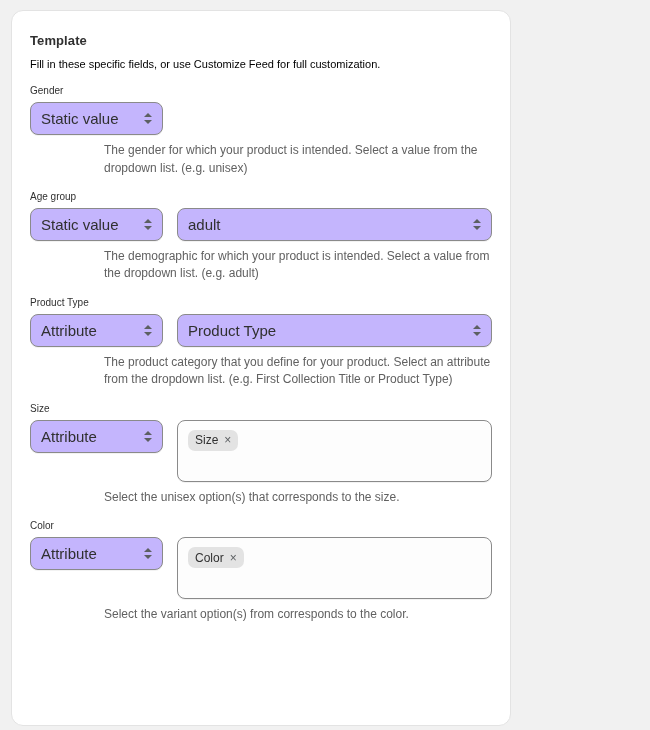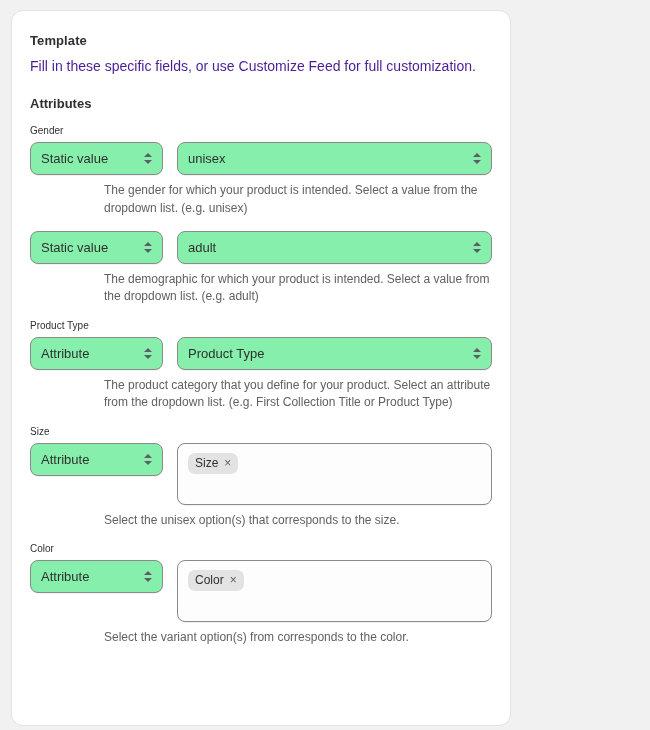--- a/index.html
+++ b/index.html
@@ -28,22 +28,22 @@
     padding: 16px 18px 18px 18px;
   }
   .card-title {
     font-size: 13px;
     font-weight: bold;
     color: #303030;
     margin: 6px 0 0 0;
     letter-spacing: 0.1px;
   }
   .card-subtitle {
-    font-size: 14px;
-    color: #4c1d95;
+    font-size: 11px;
+    color: #000000;
     margin: 9px 0 0 0;
     line-height: 1.3;
   }
   .section-title {
     font-size: 13px;
     font-weight: bold;
     color: #303030;
     margin: 21px 0 0 0;
   }
   .field-block {
@@ -56,27 +56,27 @@
   }
   .row {
     display: flex;
     align-items: flex-start;
     gap: 14px;
   }
   .select {
     position: relative;
     box-sizing: border-box;
     height: 33px;
-    background: #86efac;
+    background: #c4b5fd;
     border: 1px solid #8a8a8a;
     border-radius: 8px;
     display: flex;
     align-items: center;
     padding: 0 30px 0 10px;
-    font-size: 13px;
+    font-size: 15px;
     color: #303030;
     box-shadow: 0 1px 0 rgba(0,0,0,0.05);
     white-space: nowrap;
     overflow: hidden;
   }
   .select.small {
     width: 133px;
     flex: 0 0 133px;
   }
   .select.large {
@@ -146,44 +146,37 @@
     max-width: 455px;
   }
 </style>
 </head>
 <body>
 
 <div class="card">
 
   <div class="card-title">Template</div>
   <div class="card-subtitle">Fill in these specific fields, or use Customize Feed for full customization.</div>
-  <div class="section-title">Attributes</div>
 
   <div class="field-block">
     <div class="field-label">Gender</div>
     <div class="row">
       <div class="select small">
         <span>Static value</span>
         <span class="chev">
             <i class="up"></i>
             <i class="down"></i>
           </span>
       </div>
-      <div class="select large">
-        <span>unisex</span>
-        <span class="chev">
-            <i class="up"></i>
-            <i class="down"></i>
-          </span>
-      </div>
     </div>
     <div class="help">The gender for which your product is intended. Select a value from the dropdown list. (e.g. unisex)</div>
   </div>
 
   <div class="field-block">
+    <div class="field-label">Age group</div>
     <div class="row">
       <div class="select small">
         <span>Static value</span>
         <span class="chev">
             <i class="up"></i>
             <i class="down"></i>
           </span>
       </div>
       <div class="select large">
         <span>adult</span>

